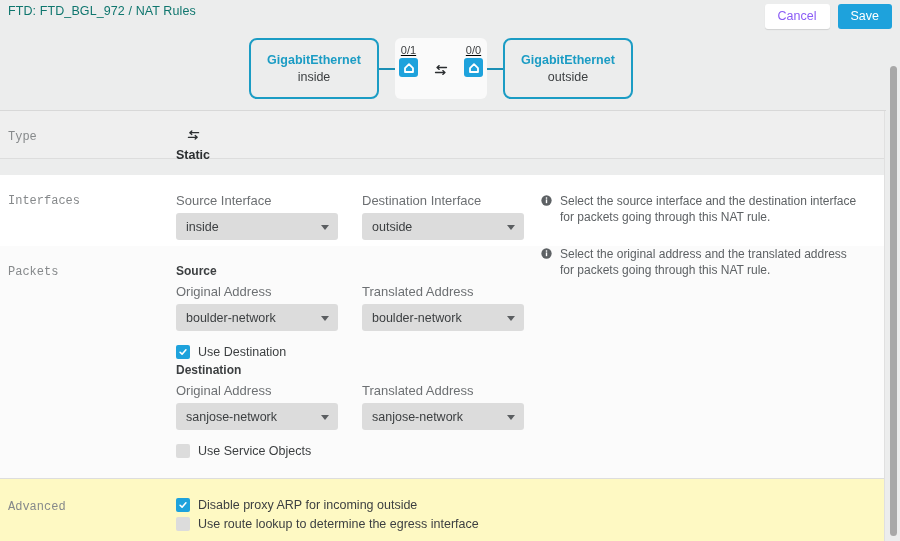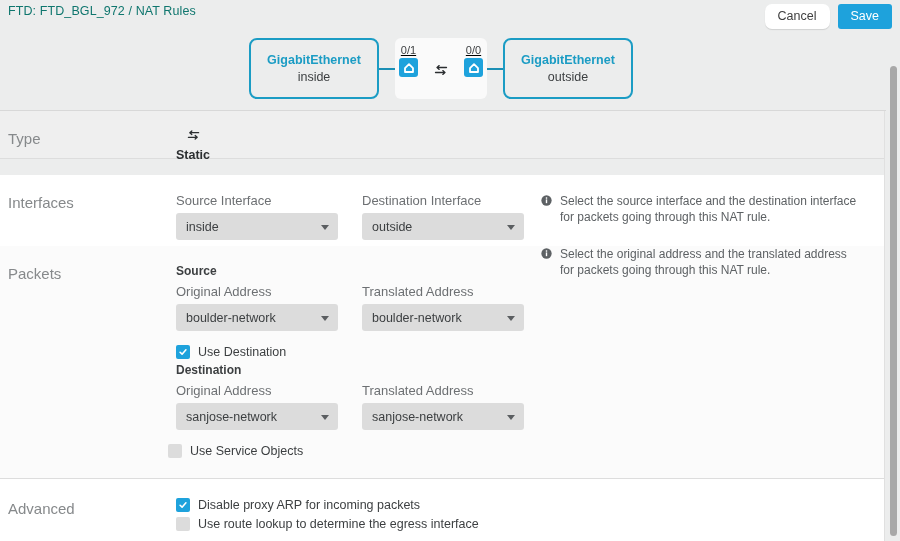--- a/index.html
+++ b/index.html
@@ -47,23 +47,22 @@
     border: none;
     border-radius: 3px;
     font-size: 12.5px;
     font-family: "Liberation Sans", sans-serif;
     cursor: pointer;
     line-height: 25px;
     text-align: center;
   }
   .btn-cancel {
     background: #ffffff;
-    color: #404040;
+    color: #8b5cf6;
     box-shadow: 0 1px 1px rgba(0,0,0,0.12);
-    border-radius: 7px;
   }
   .btn-save {
     background: #1ea2dc;
     color: #ffffff;
   }
 
   
   .diagram-strip {
     position: absolute;
     top: 32px; left: 0;
@@ -154,27 +153,28 @@
   
   .section {
     position: absolute;
     left: 0;
     width: 885px;
     border-bottom: 1px solid #dddddd;
   }
   .sec-type      { top: 111px; height: 48px; background: #efefef; }
   .sec-ifaces    { top: 175px; height: 87px; background: #ffffff; }
   .sec-packets   { top: 246px; height: 233px; background: #fbfbfb; }
-  .sec-advanced  { top: 479px; height: 62px; background: #ffffff; border-bottom: none; }
+  .sec-advanced  { top: 479px; height: 62px; background: #fef9c3; border-bottom: none; }
 
   .sec-label {
     position: absolute;
     left: 8px;
-    font-size: 15px;
+    font-size: 12px;
     color: #86898b;
+    font-family: Liberation Mono, monospace;
   }
 
   .field-label {
     font-size: 13px;
     color: #6d7073;
     margin-bottom: 5px;
   }
   .group-label {
     font-size: 12px;
     font-weight: bold;
@@ -433,21 +433,21 @@
     </div>
 
     <div class="field" style="left:362px; top:137px;">
       <div class="field-label">Translated Address</div>
       <div class="select">
         <span>sanjose-network</span>
         <span class="caret"></span>
       </div>
     </div>
 
-    <div class="checkrow" style="left:168px; top:198px;">
+    <div class="checkrow" style="left:176px; top:198px;">
       <span class="cbox off"></span>
       <span class="check-label">Use Service Objects</span>
     </div>
 
     <div class="info-block" style="left:541px; top:0;">
       <span class="info-icon">
         <svg width="11" height="11" viewBox="0 0 12 12" aria-hidden="true" style="display:block;">
           <circle cx="6" cy="6" r="5.6" fill="#5d6164"></circle>
           <rect x="5.25" y="4.8" width="1.5" height="4.1" fill="#ffffff"></rect>
           <rect x="5.25" y="2.5" width="1.5" height="1.6" fill="#ffffff"></rect>
@@ -459,21 +459,21 @@
 
   <div class="section sec-advanced">
     <div class="sec-label" style="top:21px;">Advanced</div>
 
     <div class="checkrow" style="left:176px; top:19px;">
       <span class="cbox on">
         <svg width="10" height="10" viewBox="0 0 12 12" aria-hidden="true" style="display:block;">
           <path d="M2.5 6.3 L4.9 8.6 L9.5 3.4" fill="none" stroke="#ffffff" stroke-width="1.9" stroke-linecap="round" stroke-linejoin="round"></path>
         </svg>
       </span>
-      <span class="check-label">Disable proxy ARP for incoming packets</span>
+      <span class="check-label">Disable proxy ARP for incoming outside</span>
     </div>
 
     <div class="checkrow" style="left:176px; top:38px;">
       <span class="cbox off"></span>
       <span class="check-label">Use route lookup to determine the egress interface</span>
     </div>
   </div>
 
   <div class="panel-edge"></div>
   <div class="scrollbar-track">

